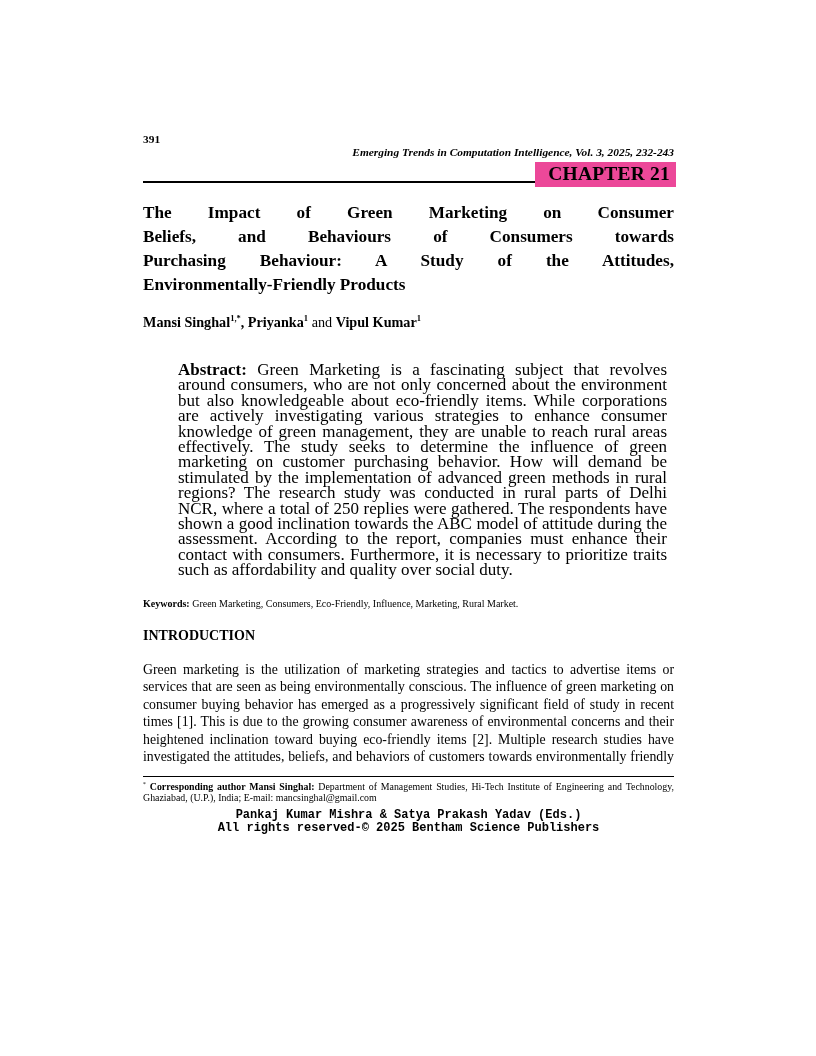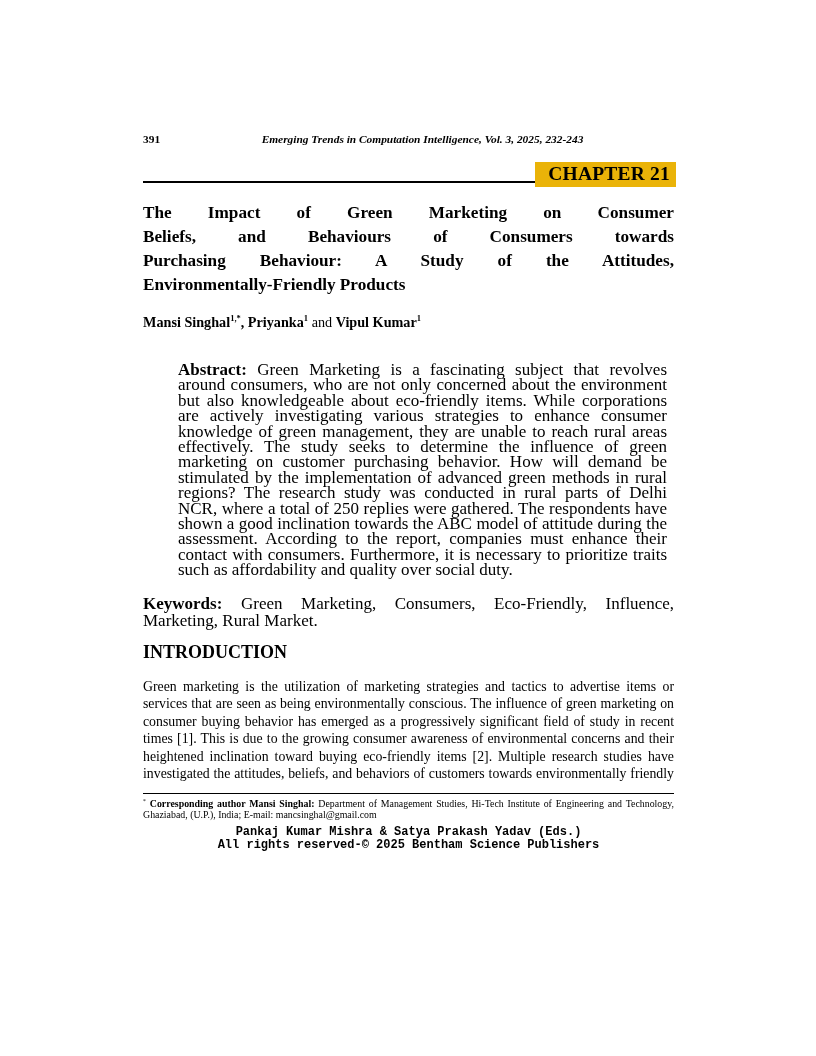--- a/index.html
+++ b/index.html
@@ -23,35 +23,35 @@
 
   
   .running-header {
     position: relative;
     height: 14px;
     font-size: 11.4px;
     font-weight: bold;
   }
   .page-number { position: absolute; left: 0; top: 0; }
   .journal-line {
-    position: absolute; left: 0; right: 0; top: 0;
-    text-align: center;
+    position: absolute; left: 0; right: 0; top: 13px;
+    text-align: right;
     font-style: italic;
     padding-left: 28px;
   }
 
   
   .chapter-row { position: relative; height: 30px; margin-top: 10px; }
   .chapter-rule {
     position: absolute; left: 0; right: 0; bottom: 4px;
     border-bottom: 2px solid #000;
   }
   .chapter-badge {
     position: absolute; right: -2px; bottom: 0;
-    background: #eab308;
+    background: #ec4899;
     font-size: 19.5px;
     font-weight: bold;
     padding: 1px 6px 2px 13px;
     letter-spacing: 0.2px;
   }
 
   
   .chapter-title {
     margin-top: 14px;
     font-size: 17.2px;
@@ -90,30 +90,30 @@
     width: 489px;
     font-size: 17px;
     line-height: 15.4px;
     text-align: justify;
   }
   .abstract .label { font-weight: bold; }
 
   
   .keywords {
     margin-top: 17px;
-    font-size: 17px;
+    font-size: 10px;
     line-height: 17px;
     text-align: justify;
   }
   .keywords .label { font-weight: bold; }
 
   
   .section-heading {
     margin-top: 15px;
-    font-size: 18px;
+    font-size: 14px;
     font-weight: bold;
     line-height: 17px;
   }
   .body-paragraph {
     margin-top: 17px;
     font-size: 13.8px;
     line-height: 17.5px;
     text-align: justify;
     text-align-last: justify;
   }

